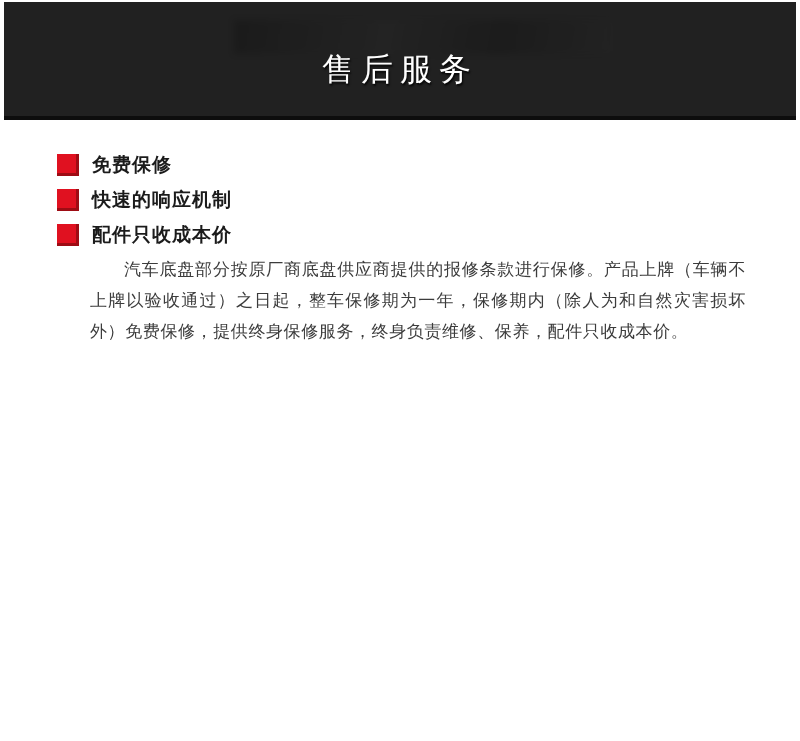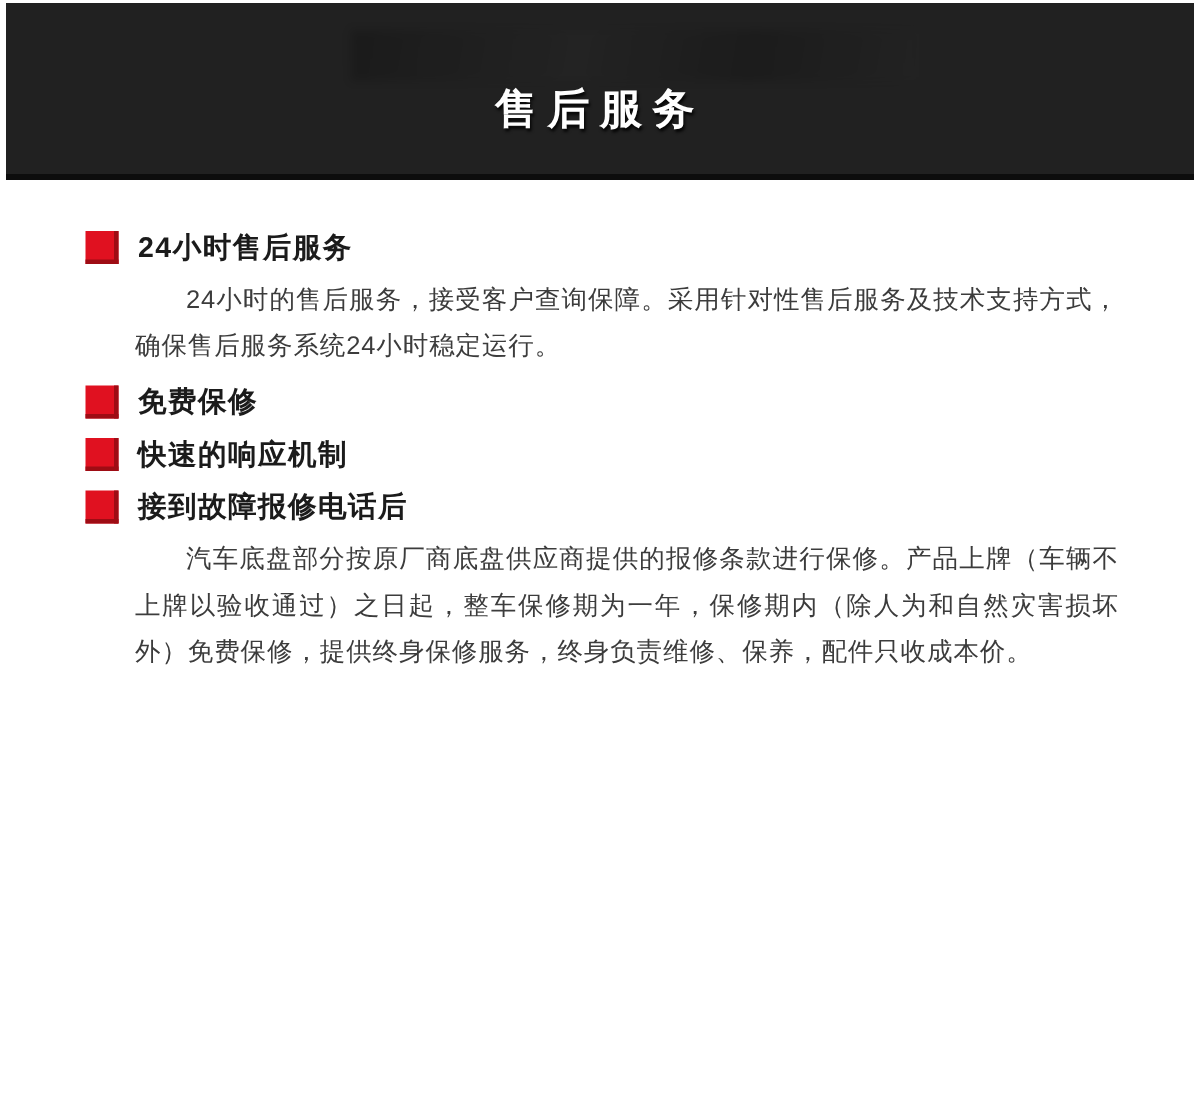--- a/index.html
+++ b/index.html
@@ -21,22 +21,22 @@
     height: 118px;
     background: #212121;
     border-bottom: 4px solid #0d0d0d;
     display: flex;
     align-items: flex-end;
     justify-content: center;
     position: relative;
   }
   .banner-title {
     color: #ffffff;
-    font-size: 28px;
-    font-weight: bold;
+    font-size: 32px;
+    font-weight: normal;
     letter-spacing: 7px;
     padding-bottom: 24px;
     text-shadow: 1px 2px 2px rgba(0,0,0,0.85);
   }
   
   .banner-watermark {
     position: absolute;
     top: 18px; left: 230px;
     width: 380px; height: 34px;
     background: linear-gradient(100deg, rgba(0,0,0,0.35), rgba(255,255,255,0.02) 40%, rgba(0,0,0,0.3) 70%, rgba(255,255,255,0.015));
@@ -84,50 +84,41 @@
 
 <div class="page">
 
   <div class="banner">
     <div class="banner-watermark"></div>
     <div class="banner-title">售后服务</div>
   </div>
 
   <div class="content">
 
-    <div class="section">
-      <div class="section-head">
-        <span class="bullet"></span>
-        <span class="section-title">24小时售后服务</span>
-      </div>
-      <div class="section-body">
-        <p class="para">24小时的售后服务，接受客户查询保障。采用针对性售后服务及技术支持方式，确保售后服务系统24小时稳定运行。</p>
-      </div>
-    </div>
 
     <div class="section">
       <div class="section-head">
         <span class="bullet"></span>
         <span class="section-title">免费保修</span>
       </div>
     </div>
 
     <div class="section">
       <div class="section-head">
         <span class="bullet"></span>
         <span class="section-title">快速的响应机制</span>
       </div>
       <div class="section-body">
       </div>
     </div>
 
     <div class="section">
       <div class="section-head">
         <span class="bullet"></span>
-        <span class="section-title">接到故障报修电话后</span>
+        <span class="section-title">配件只收成本价</span>
       </div>
       <div class="section-body">
         <p class="para">汽车底盘部分按原厂商底盘供应商提供的报修条款进行保修。产品上牌（车辆不上牌以验收通过）之日起，整车保修期为一年，保修期内（除人为和自然灾害损坏外）免费保修，提供终身保修服务，终身负责维修、保养，配件只收成本价。</p>
       </div>
     </div>
 
   </div>
 </div>
 
 </body></html>

